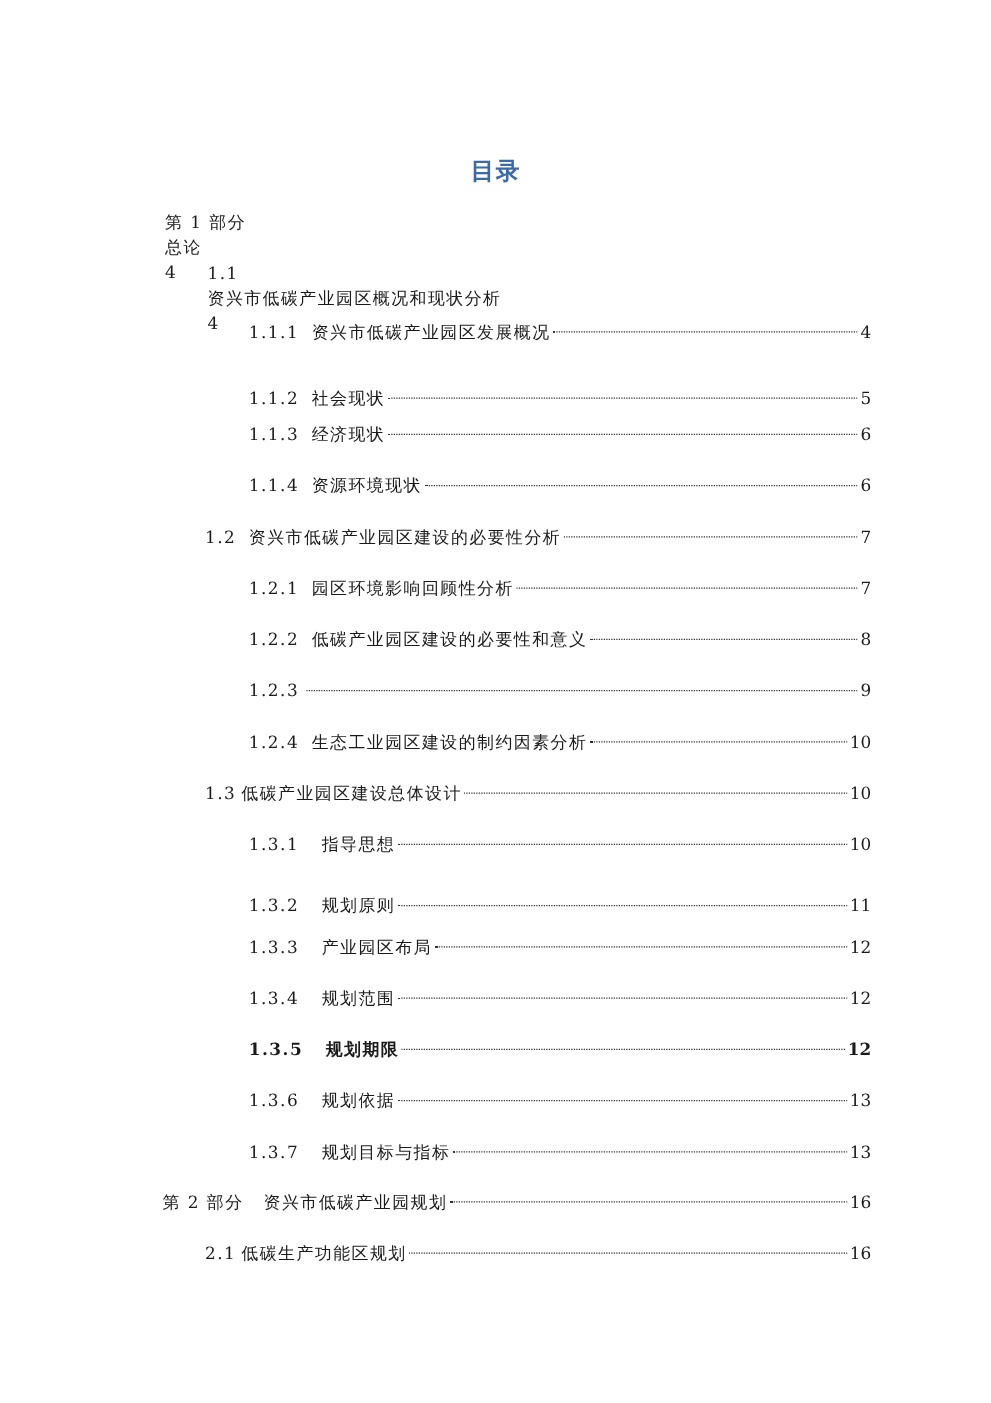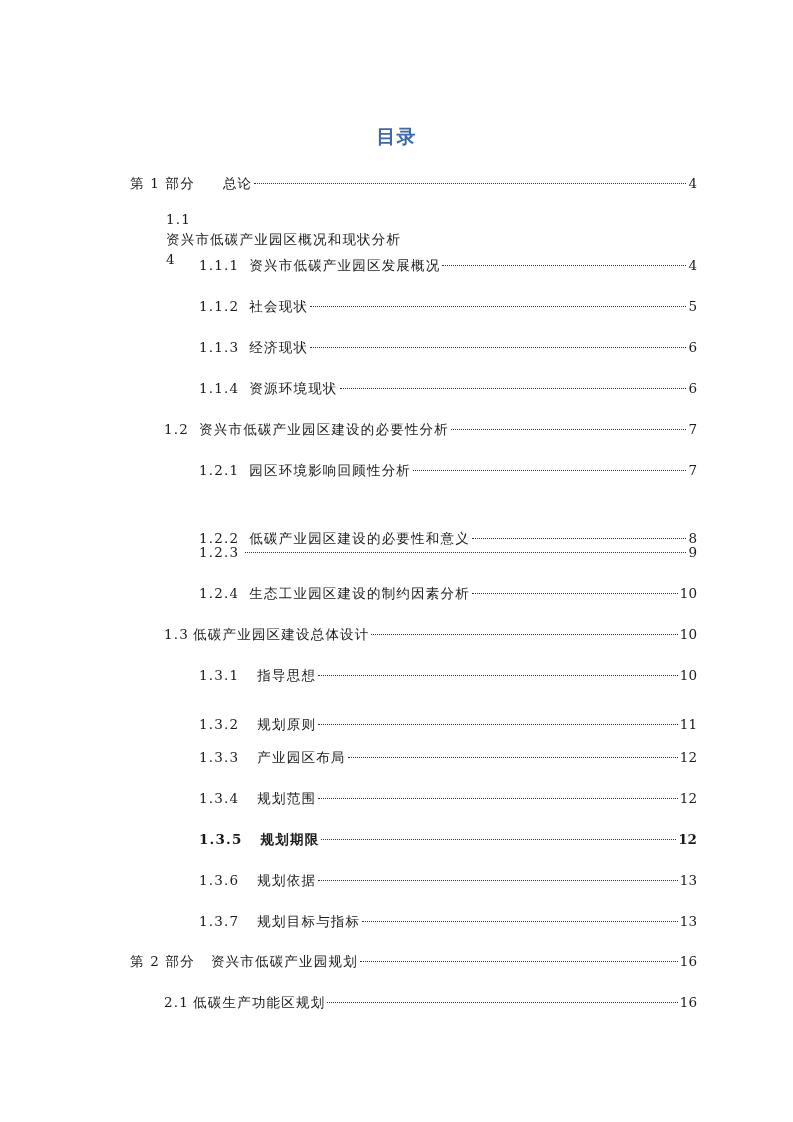--- a/index.html
+++ b/index.html
@@ -21,42 +21,42 @@
   .l1 { left: 130px; }
   .l2 { left: 164px; }
   .l3 { left: 199px; }
 </style>
 </head>
 <body>
 
 <div class="title">目录</div>
 
 <div class="toc" id="toc">
-    <div class="entry l1" style="top: 168px;">
+    <div class="entry l1" style="top: 168px; flex-direction: column;">
       <span class="num">第 1 部分</span>
       <span class="gap" style="width: 28px;"></span>
       <span class="label">总论</span>
       <span class="leader"></span>
       <span class="page">4</span>
     </div>
     <div class="entry l2" style="top: 209px; flex-direction: column;">
       <span class="num">1.1</span>
       <span class="gap" style="width: 4px;"></span>
       <span class="label">资兴市低碳产业园区概况和现状分析</span>
       <span class="leader"></span>
       <span class="page">4</span>
     </div>
     <div class="entry l3" style="top: 250px;">
       <span class="num">1.1.1</span>
       <span class="gap" style="width: 10px;"></span>
       <span class="label">资兴市低碳产业园区发展概况</span>
       <span class="leader"></span>
       <span class="page">4</span>
     </div>
-    <div class="entry l3" style="top: 291px;">
+    <div class="entry l3" style="top: 303px;">
       <span class="num">1.1.2</span>
       <span class="gap" style="width: 10px;"></span>
       <span class="label">社会现状</span>
       <span class="leader"></span>
       <span class="page">5</span>
     </div>
     <div class="entry l3" style="top: 332px;">
       <span class="num">1.1.3</span>
       <span class="gap" style="width: 10px;"></span>
       <span class="label">经济现状</span>
@@ -77,21 +77,21 @@
       <span class="leader"></span>
       <span class="page">7</span>
     </div>
     <div class="entry l3" style="top: 455px;">
       <span class="num">1.2.1</span>
       <span class="gap" style="width: 10px;"></span>
       <span class="label">园区环境影响回顾性分析</span>
       <span class="leader"></span>
       <span class="page">7</span>
     </div>
-    <div class="entry l3" style="top: 523px;">
+    <div class="entry l3" style="top: 496px;">
       <span class="num">1.2.2</span>
       <span class="gap" style="width: 10px;"></span>
       <span class="label">低碳产业园区建设的必要性和意义</span>
       <span class="leader"></span>
       <span class="page">8</span>
     </div>
     <div class="entry l3" style="top: 537px;">
       <span class="num">1.2.3</span>
       <span class="gap" style="width: 4px;"></span>
       <span class="leader"></span>

